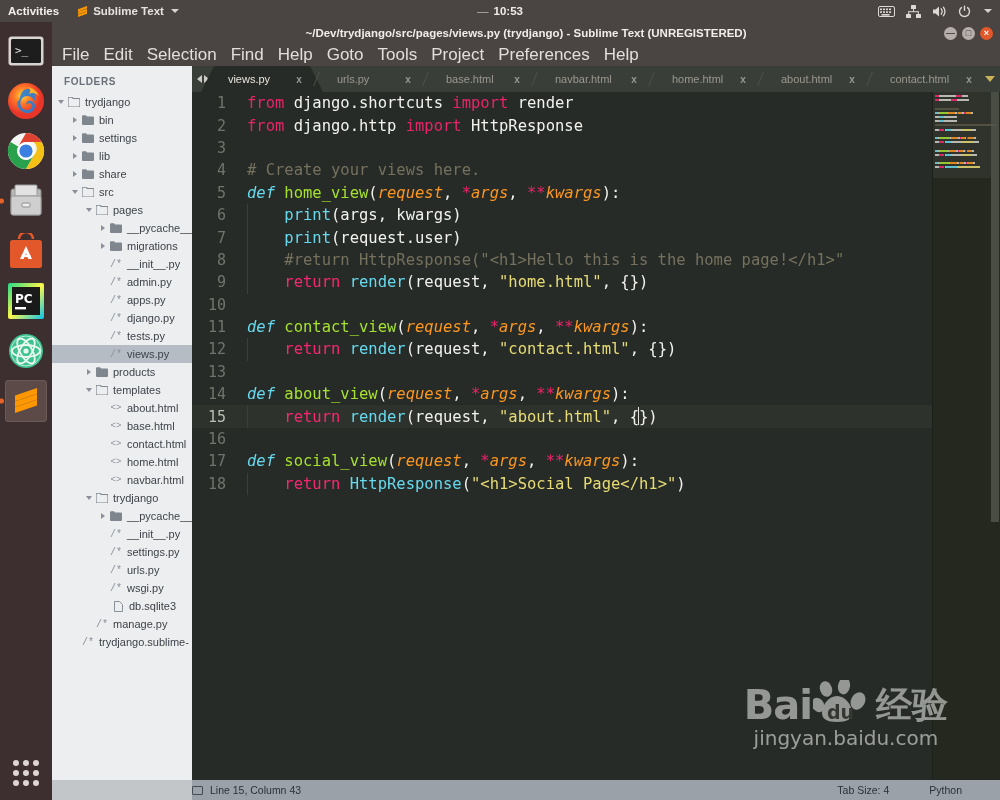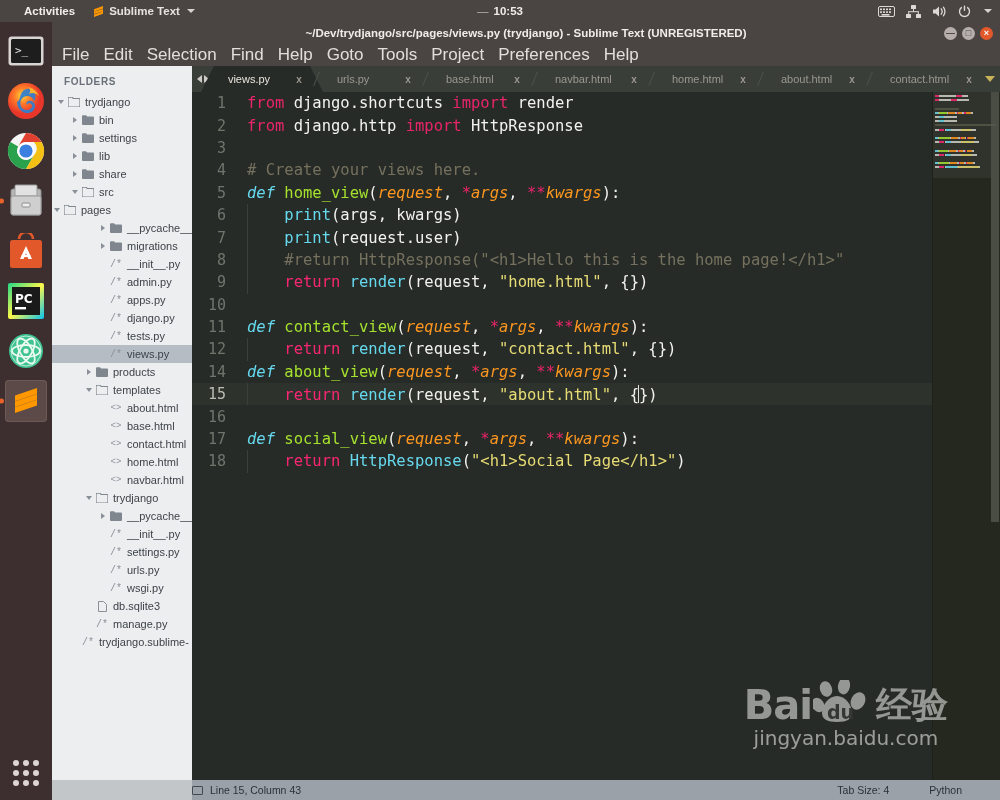--- a/index.html
+++ b/index.html
@@ -10,21 +10,21 @@
     font-size:12px;
     -webkit-font-smoothing:antialiased;
   }
 
   
   #topbar {
     position:absolute; left:0; top:0; width:1000px; height:22px;
     background:#4a4442; color:#e6e2e0;
     display:flex; align-items:center; font-size:11.5px; font-weight:bold;
   }
-  #activities { padding:0 10px 0 24px; color:#f2eeec; }
+  #activities { padding:0 10px 0 8px; color:#f2eeec; }
   .tb-app { display:flex; align-items:center; gap:5px; padding:0 8px; }
   .sublime-mini {
     width:11px; height:12px; position:relative; display:inline-block;
   }
   .sublime-mini svg { display:block; }
   .caret-dn {
     width:0;height:0;border-left:4px solid transparent;border-right:4px solid transparent;
     border-top:4px solid #d8d2cf; margin-left:2px;
   }
   #tb-clock { position:absolute; left:0; right:0; text-align:center; font-weight:bold; color:#f0ecea; }
@@ -429,21 +429,21 @@
             <span class="tw open">
               <i></i>
             </span>
             <span class="ic">
               <svg width="12" height="10" viewBox="0 0 12 10">
                 <path d="M0 1.2A1 1 0 0 1 1 .2h3l1.2 1.3H11a1 1 0 0 1 1 1V9a1 1 0 0 1-1 1H1a1 1 0 0 1-1-1z" fill="none" stroke="#7f868e" stroke-width="1.2"></path>
               </svg>
             </span>
             <span class="fname">src</span>
           </div>
-          <div class="row" style="">
+          <div class="row" style="padding-left: 32px;">
             <span class="tw open">
               <i></i>
             </span>
             <span class="ic">
               <svg width="12" height="10" viewBox="0 0 12 10">
                 <path d="M0 1.2A1 1 0 0 1 1 .2h3l1.2 1.3H11a1 1 0 0 1 1 1V9a1 1 0 0 1-1 1H1a1 1 0 0 1-1-1z" fill="none" stroke="#7f868e" stroke-width="1.2"></path>
               </svg>
             </span>
             <span class="fname">pages</span>
           </div>
@@ -611,21 +611,21 @@
             </span>
             <span class="fname">urls.py</span>
           </div>
           <div class="row" style="padding-left: 46px;">
             <span class="tw "></span>
             <span class="ic">
               <span class="pysym">/*</span>
             </span>
             <span class="fname">wsgi.py</span>
           </div>
-          <div class="row" style="padding-left: 32px;">
+          <div class="row" style="padding-left: 32px; margin-left: 16px;">
             <span class="tw "></span>
             <span class="ic">
               <svg width="9" height="11" viewBox="0 0 9 11">
                 <path d="M.5.5h5L8.5 3.4v7.1H.5z" fill="none" stroke="#8a9099"></path>
               </svg>
             </span>
             <span class="fname">db.sqlite3</span>
           </div>
           <div class="row" style="padding-left: 32px;">
             <span class="tw "></span>
@@ -698,20 +698,21 @@
           <div class="cline"><span class="gut">3</span><span class="src"></span></div>
           <div class="cline"><span class="gut">4</span><span class="src"><span class="cmt"># Create your views here.</span></span></div>
           <div class="cline"><span class="gut">5</span><span class="src"><span class="defkw">def</span><span class="id"> </span><span class="fn">home_view</span><span class="op">(</span><span class="par">request</span><span class="op">, </span><span class="kw">*</span><span class="par">args</span><span class="op">, </span><span class="kw">**</span><span class="par">kwargs</span><span class="op">):</span></span></div>
           <div class="cline"><span class="gut">6</span><span class="src"><span class="op">    </span><span class="call">print</span><span class="id">(args, kwargs)</span></span><span class="cguide"></span></div>
           <div class="cline"><span class="gut">7</span><span class="src"><span class="op">    </span><span class="call">print</span><span class="id">(request.user)</span></span><span class="cguide"></span></div>
           <div class="cline"><span class="gut">8</span><span class="src"><span class="cmt">    #return HttpResponse("&lt;h1&gt;Hello this is the home page!&lt;/h1&gt;"</span></span><span class="cguide"></span></div>
           <div class="cline"><span class="gut">9</span><span class="src"><span class="op">    </span><span class="kw2">return</span><span class="id"> </span><span class="call">render</span><span class="id">(request, </span><span class="str">"home.html"</span><span class="id">, {})</span></span><span class="cguide"></span></div>
           <div class="cline"><span class="gut">10</span><span class="src"></span></div>
           <div class="cline"><span class="gut">11</span><span class="src"><span class="defkw">def</span><span class="id"> </span><span class="fn">contact_view</span><span class="op">(</span><span class="par">request</span><span class="op">, </span><span class="kw">*</span><span class="par">args</span><span class="op">, </span><span class="kw">**</span><span class="par">kwargs</span><span class="op">):</span></span></div>
           <div class="cline"><span class="gut">12</span><span class="src"><span class="op">    </span><span class="kw2">return</span><span class="id"> </span><span class="call">render</span><span class="id">(request, </span><span class="str">"contact.html"</span><span class="id">, {})</span></span><span class="cguide"></span></div>
+          <div class="cline"><span class="gut">13</span><span class="src"></span></div>
           <div class="cline"><span class="gut">14</span><span class="src"><span class="defkw">def</span><span class="id"> </span><span class="fn">about_view</span><span class="op">(</span><span class="par">request</span><span class="op">, </span><span class="kw">*</span><span class="par">args</span><span class="op">, </span><span class="kw">**</span><span class="par">kwargs</span><span class="op">):</span></span></div>
           <div class="cline cur"><span class="gut">15</span><span class="src"><span class="op">    </span><span class="kw2">return</span><span class="id"> </span><span class="call">render</span><span class="id">(request, </span><span class="str">"about.html"</span><span class="id">, {</span><span class="cursor"></span><span class="id">})</span></span><span class="cguide"></span></div>
           <div class="cline"><span class="gut">16</span><span class="src"></span></div>
           <div class="cline"><span class="gut">17</span><span class="src"><span class="defkw">def</span><span class="id"> </span><span class="fn">social_view</span><span class="op">(</span><span class="par">request</span><span class="op">, </span><span class="kw">*</span><span class="par">args</span><span class="op">, </span><span class="kw">**</span><span class="par">kwargs</span><span class="op">):</span></span></div>
           <div class="cline"><span class="gut">18</span><span class="src"><span class="op">    </span><span class="kw2">return</span><span class="id"> </span><span class="call">HttpResponse</span><span class="id">(</span><span class="str">"&lt;h1&gt;Social Page&lt;/h1&gt;"</span><span class="id">)</span></span><span class="cguide"></span></div>
         </div>
 
       <div id="minimap">
         <div id="mm-vis"></div>
         <div id="mm-lines">

